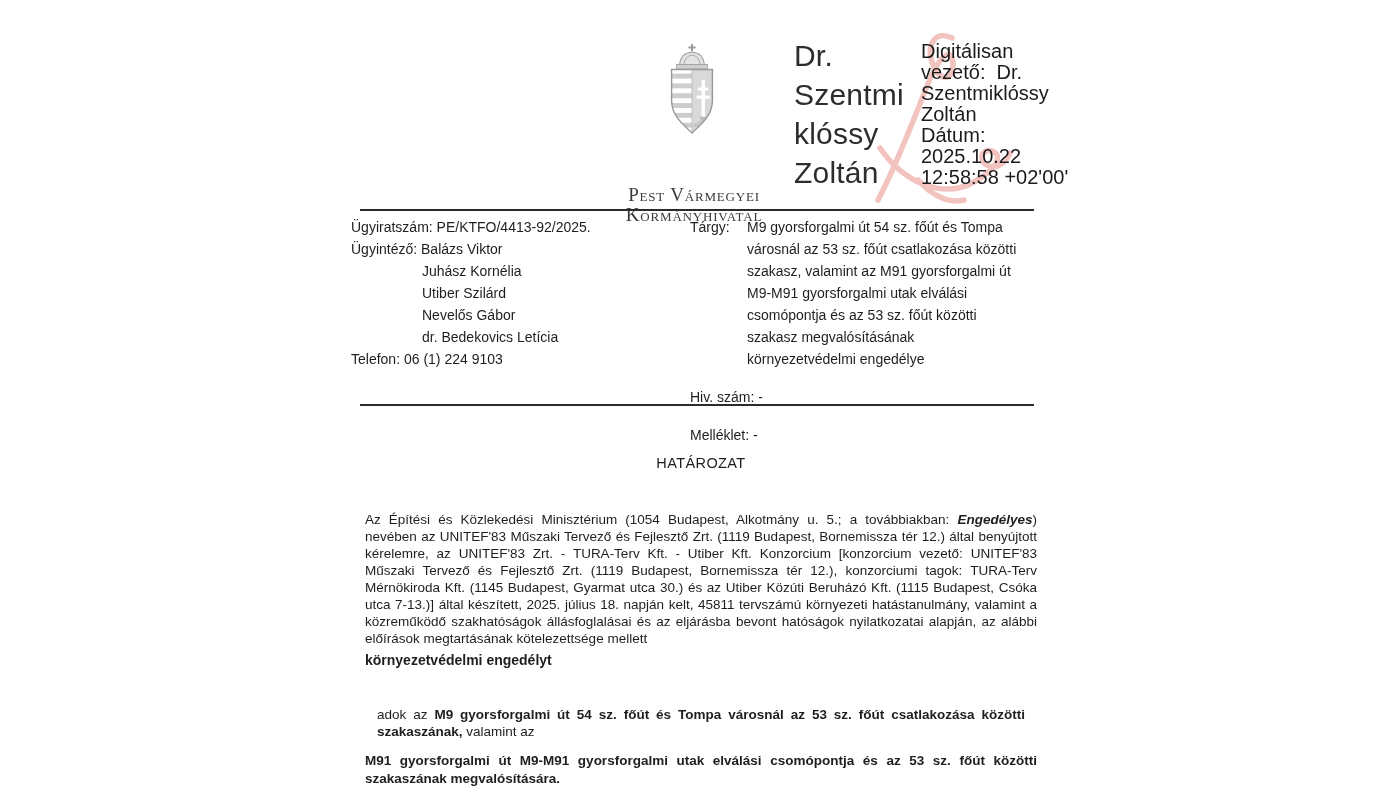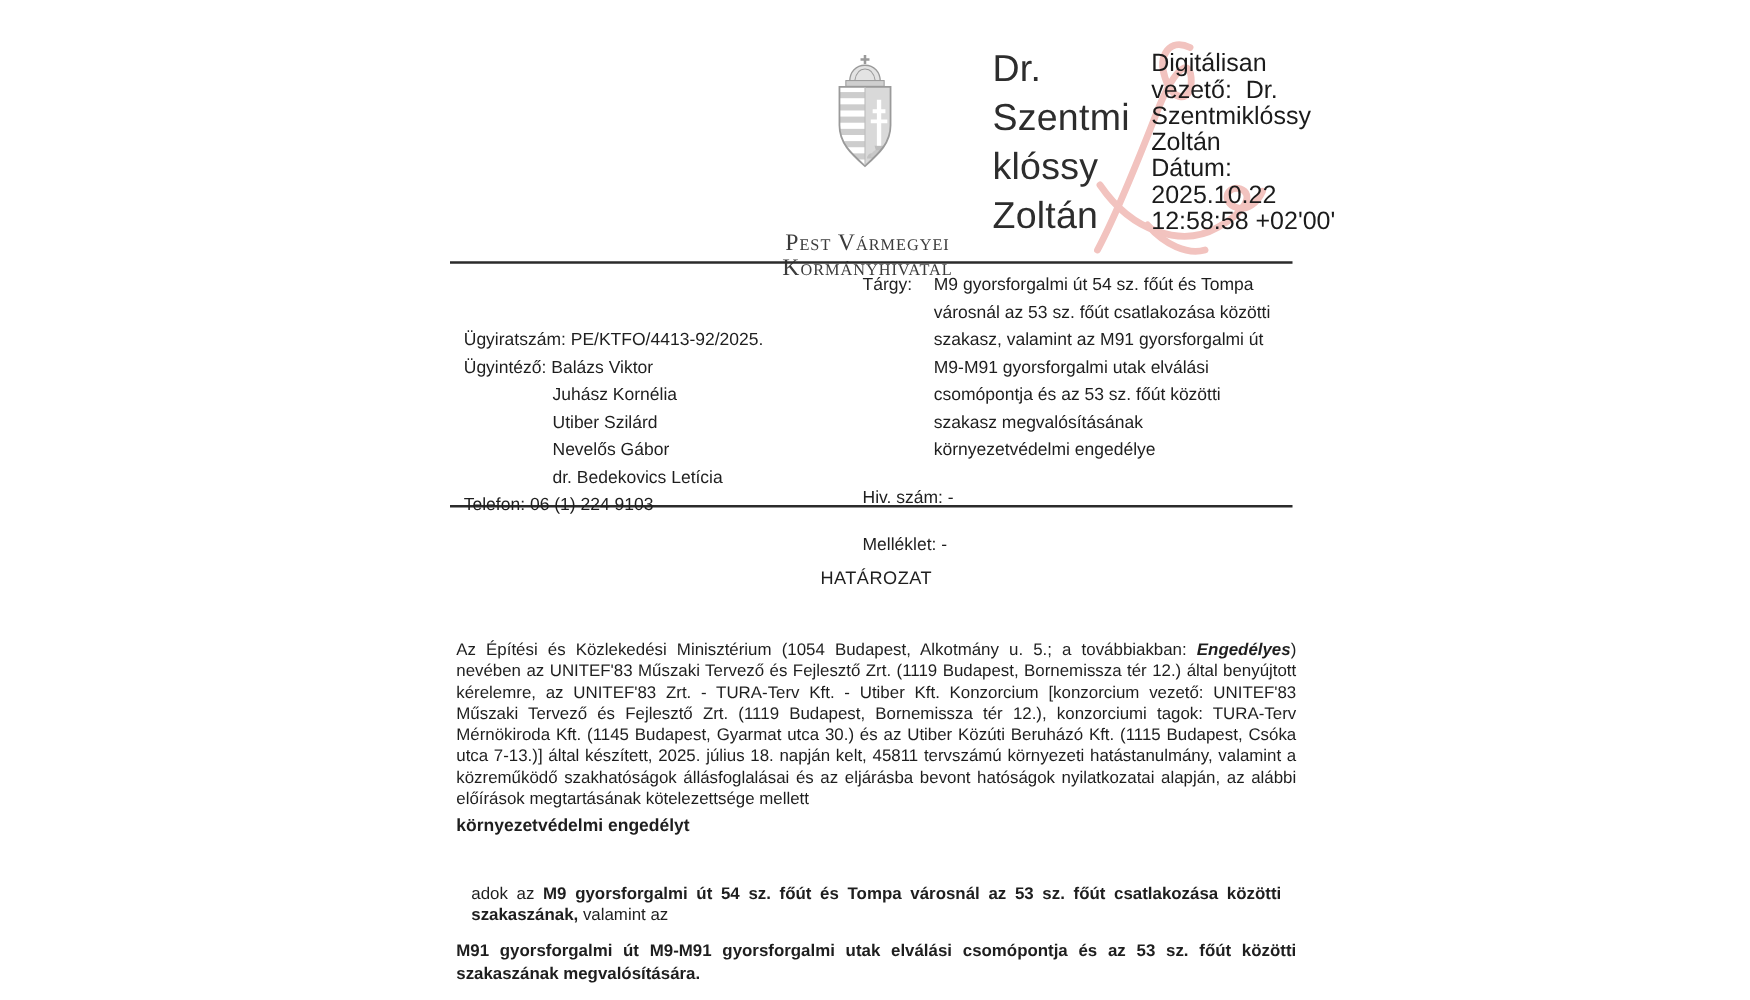--- a/index.html
+++ b/index.html
@@ -17,21 +17,21 @@
   .sig-details{position:absolute;left:921px;top:41px;width:150px;
                font-size:20px;line-height:21px;color:#1b1b1b;z-index:3;}
   .sig-details .line{white-space:pre;}
 
   
   .rule{position:absolute;left:360px;width:674px;background:#2b2b2b;}
   .rule-top{top:209px;height:1.5px;}
   .rule-bottom{top:404px;height:2px;}
 
   
-  .case-left{position:absolute;left:371px;top:216px;font-size:14px;line-height:22px;margin-top:44px;}
+  .case-left{position:absolute;left:351px;top:216px;font-size:14px;line-height:22px;}
   .case-left .indent{padding-left:71px;}
   .case-right{position:absolute;left:690px;top:216px;font-size:14px;line-height:22px;}
   .subject-row{display:flex;gap:16px;}
   .subject-label{width:41px;flex:none;}
   .case-right-extra{margin-top:16px;}
 
   
   .doc-title{position:absolute;left:365px;top:455px;width:672px;text-align:center;
              font-weight:400;font-size:14.5px;letter-spacing:0.4px;}
   .para1{position:absolute;left:365px;top:497px;width:672px;

